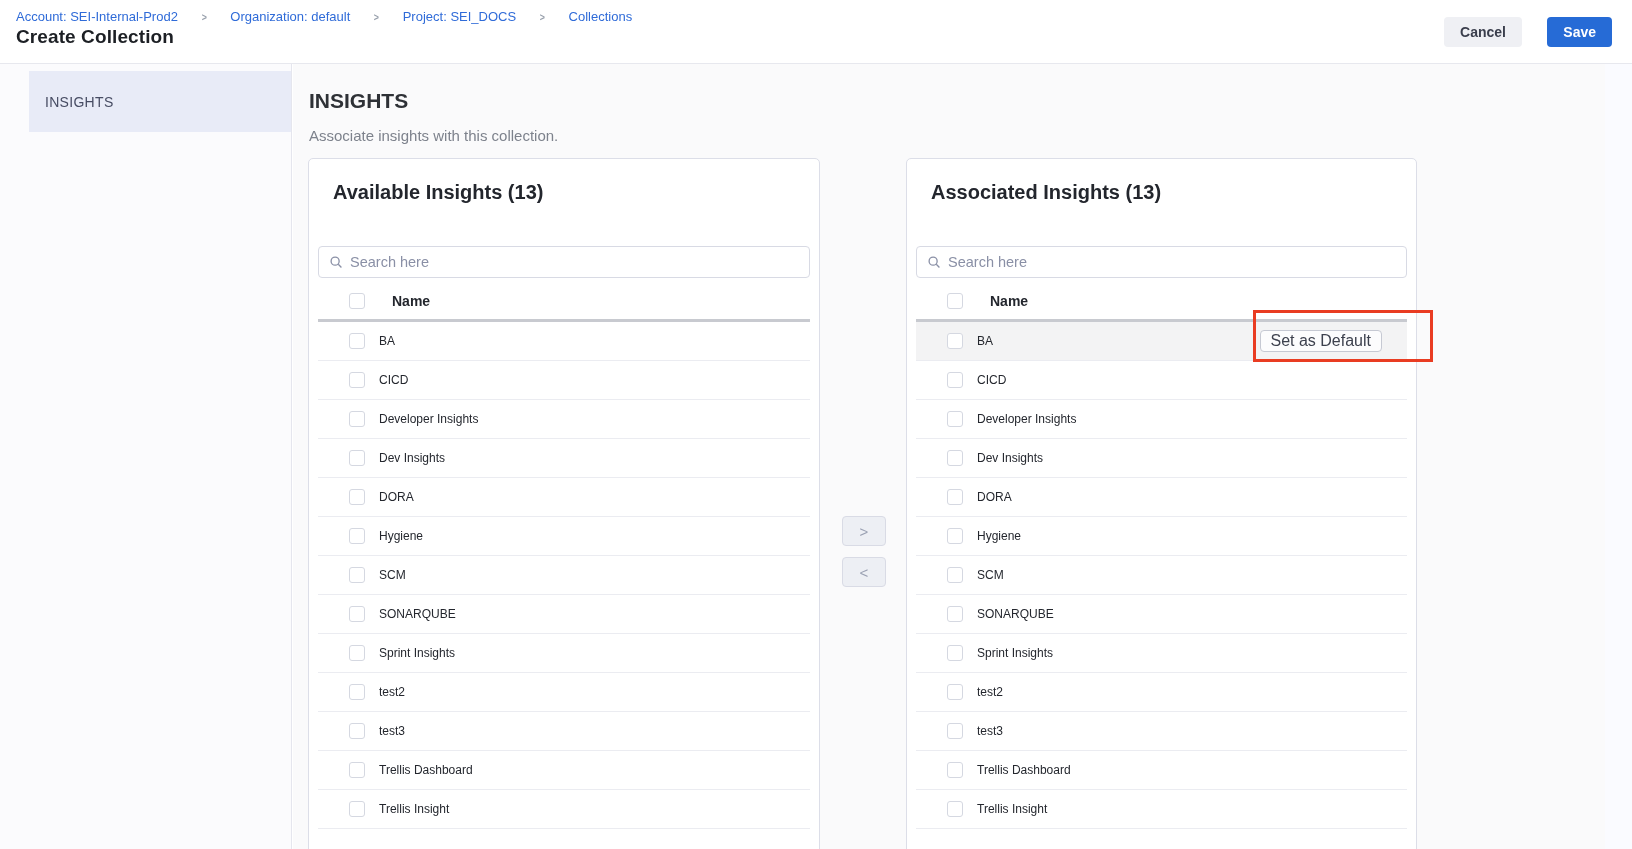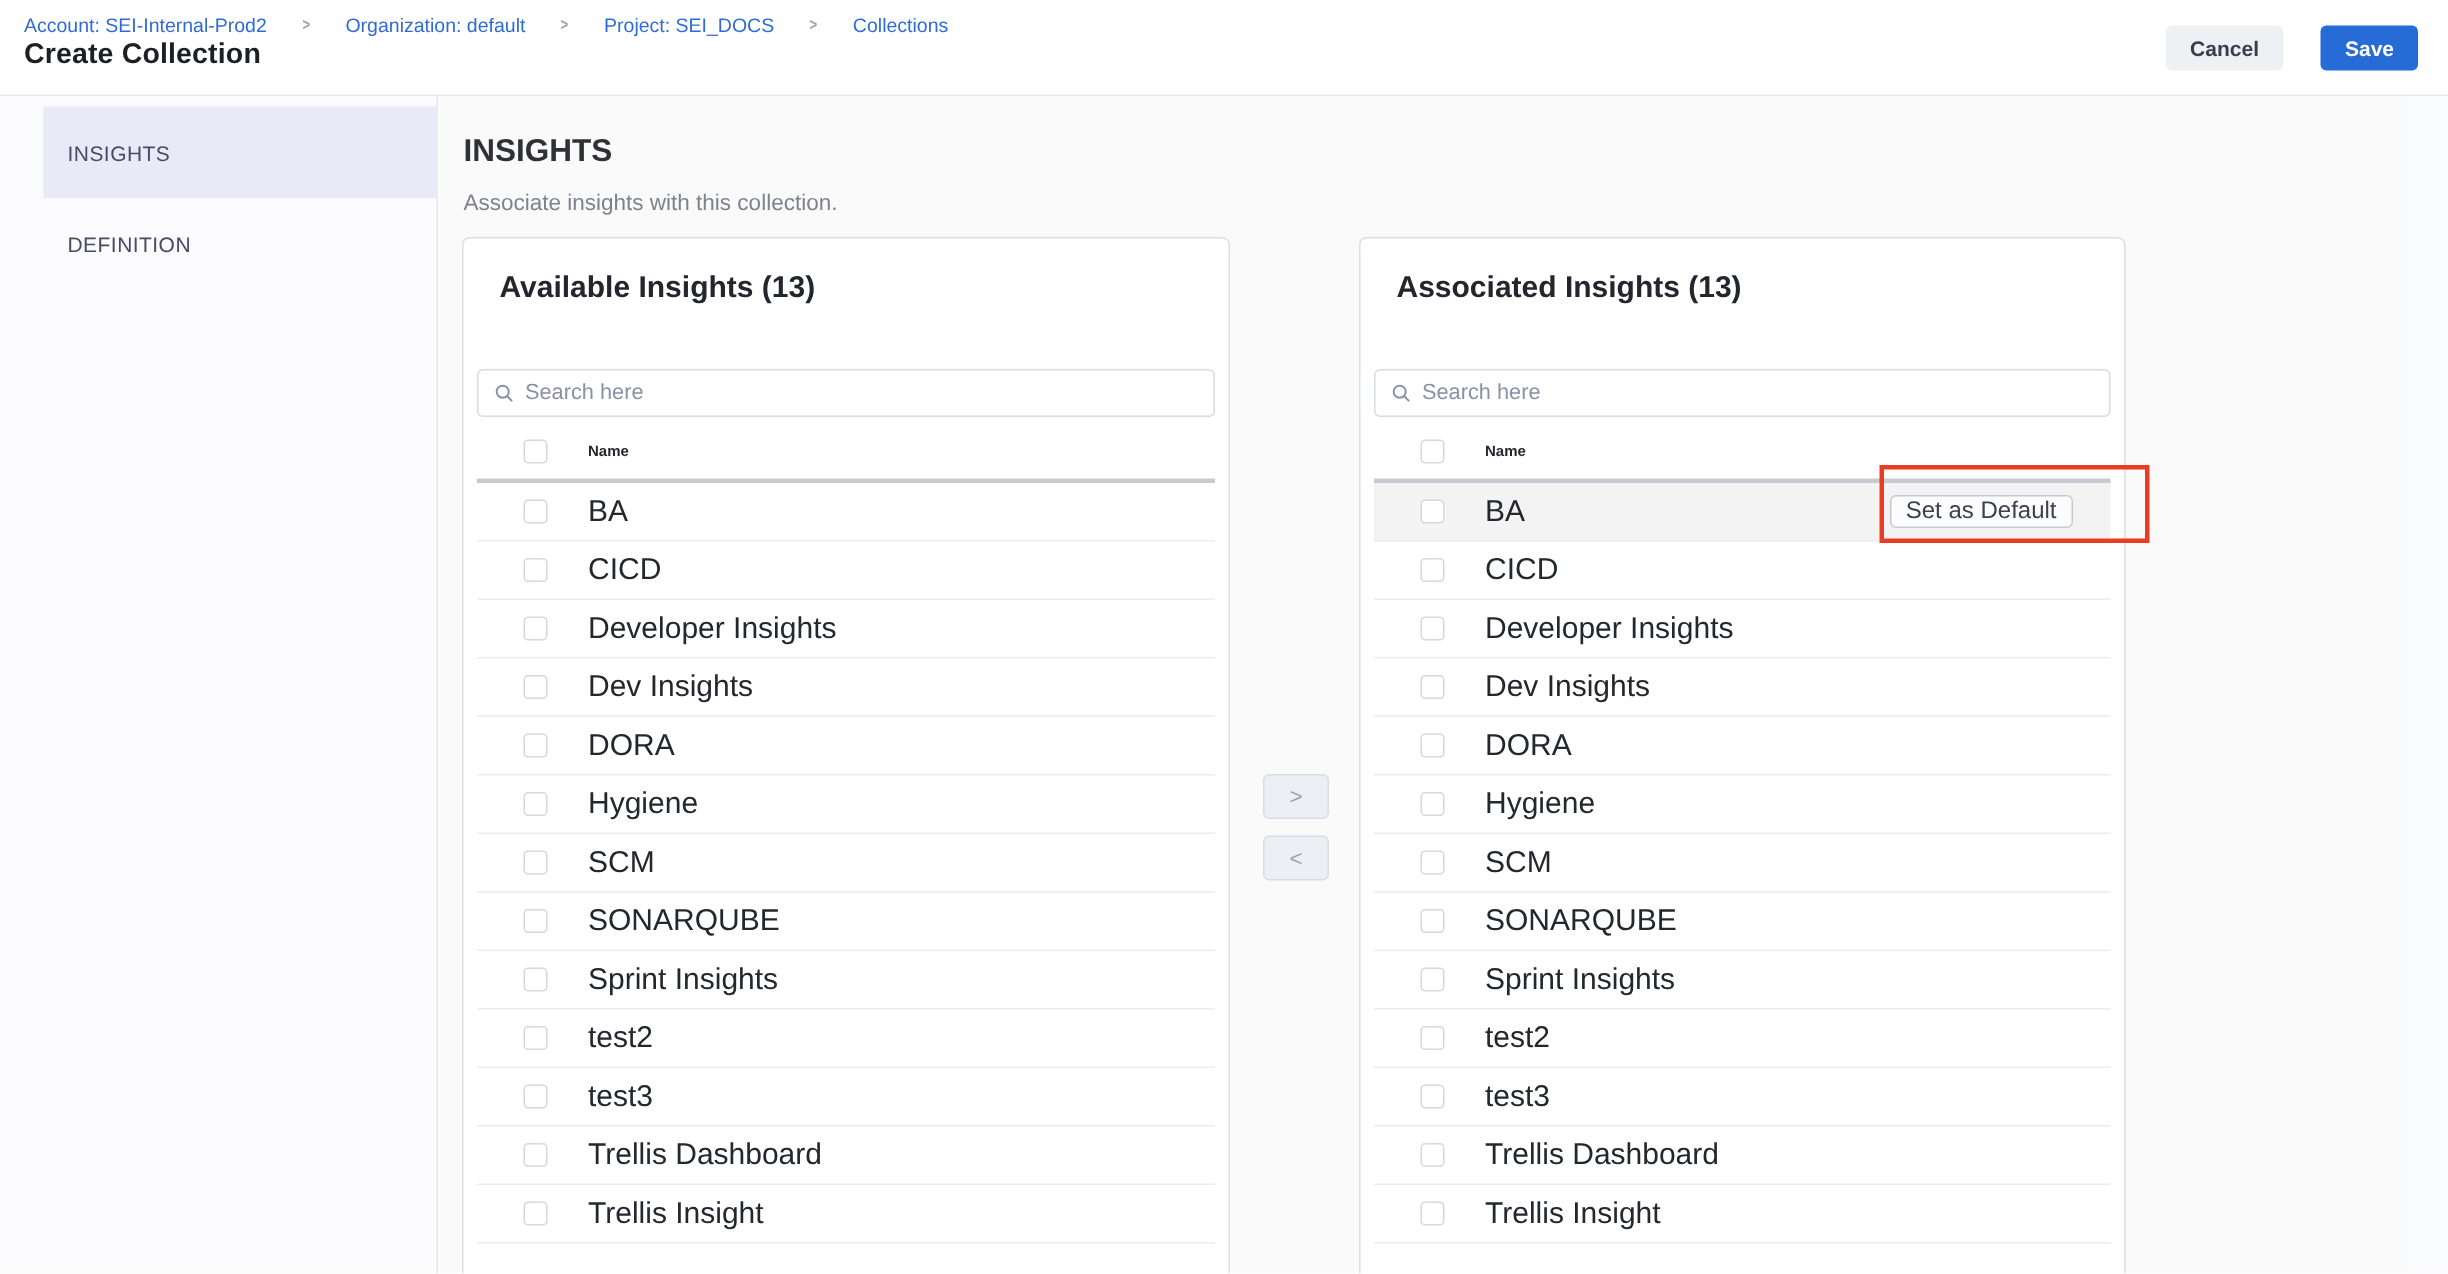--- a/index.html
+++ b/index.html
@@ -81,22 +81,22 @@
   .thick-divider { height: 3px; background: #c8cad0; }
   .row {
     position: relative; height: 39px; display: flex; align-items: center;
     padding-left: 31px; border-bottom: 1px solid #ebecf1; cursor: pointer;
   }
   .row.highlighted { background: #f3f3f4; }
   .checkbox {
     width: 16px; height: 16px; flex: none;
     border: 1px solid #d5d8e1; border-radius: 3px; background: #fff; cursor: pointer;
   }
-  .row-label { margin-left: 27px; font-size: 20px; color: #24272e; }
-  .hdr-label { margin-left: 27px; font-size: 10px; font-weight: 700; color: #23262d; }
+  .row-label { margin-left: 14px; font-size: 12px; color: #24272e; }
+  .hdr-label { margin-left: 27px; font-size: 14px; font-weight: 700; color: #23262d; }
   .set-default-btn {
     position: absolute; right: 25px; top: 50%; transform: translateY(-50%);
     height: 22px; padding: 0 10px;
     font-family: inherit; font-size: 16px; color: #3d414e;
     background: #fcfcfd; border: 1px solid #c6c9d3; border-radius: 4px; cursor: pointer;
   }
 
   .transfer-btn {
     position: absolute; left: 549px; width: 44px; height: 30px;
     background: #edeff4; border: 1px solid #d9dbe5; border-radius: 4px;
@@ -128,21 +128,20 @@
     <span class="crumb-sep">&gt;</span>
     <a class="crumb-link">Collections</a>
   </div>
   <div class="page-title">Create Collection</div>
   <button class="btn btn-cancel">Cancel</button>
   <button class="btn btn-save">Save</button>
 </div>
 
 <div class="sidebar">
   <div class="side-item active">INSIGHTS</div>
-  <div class="side-item">DEFINITION</div>
 </div>
 
 <div class="content">
   <div class="content-heading">INSIGHTS</div>
   <div class="content-sub">Associate insights with this collection.</div>
 
   <div class="panel available">
     <div class="panel-title">Available Insights (13)</div>
     <div class="search-row">
       <svg width="14" height="14" viewBox="0 0 16 16" fill="none" stroke="#8a90a6" stroke-width="1.5">

